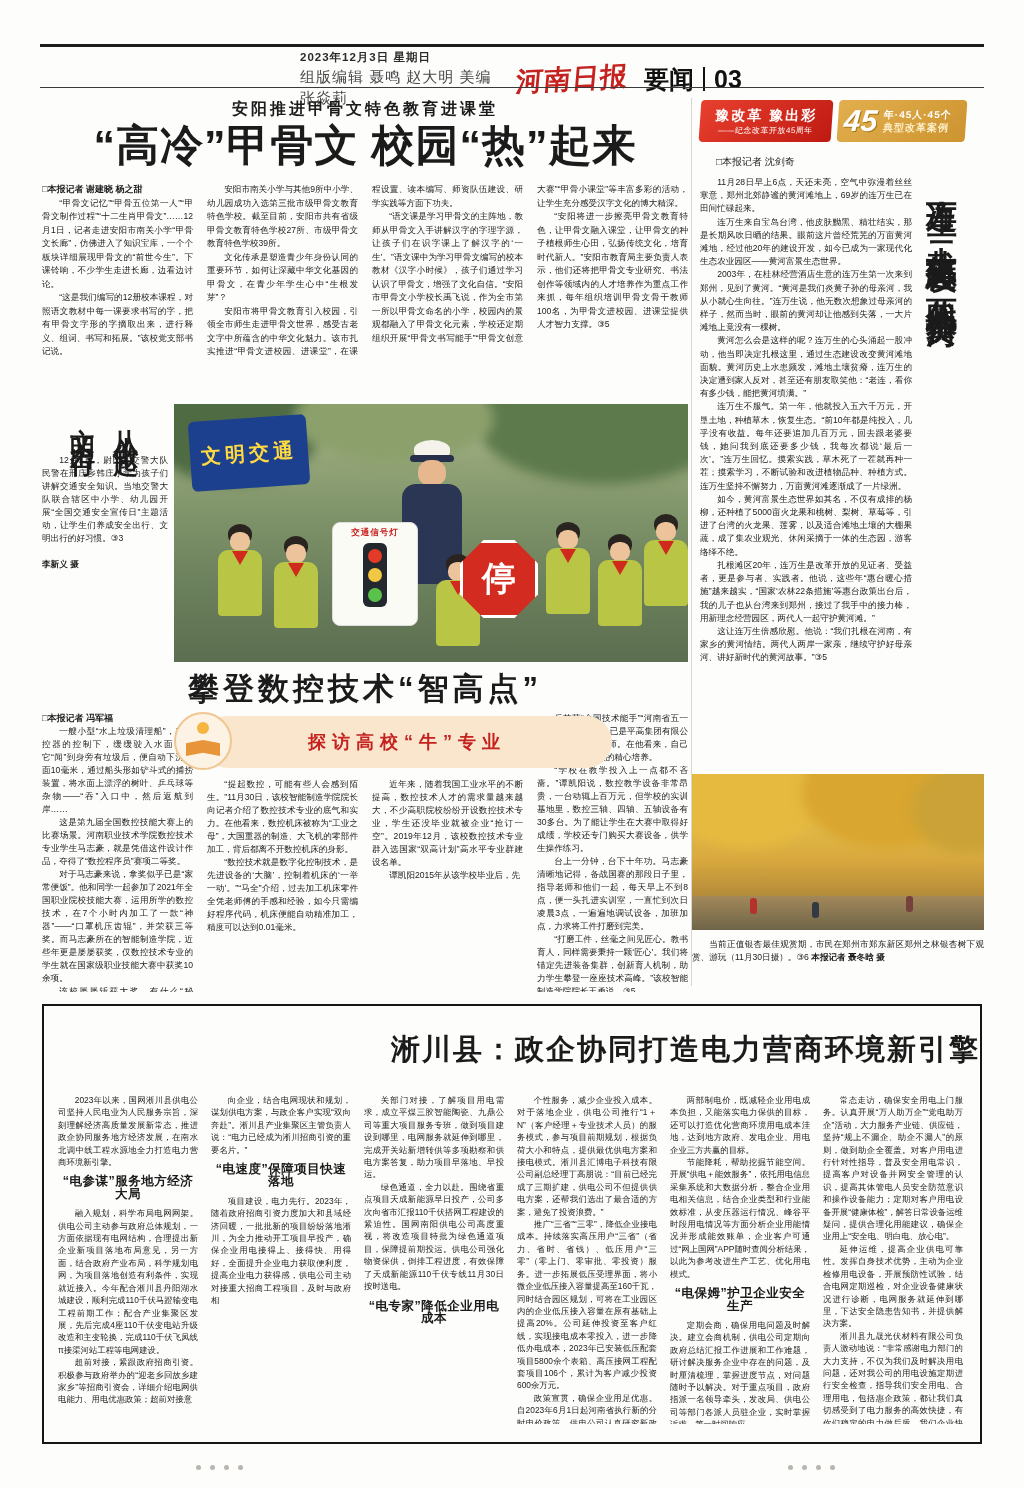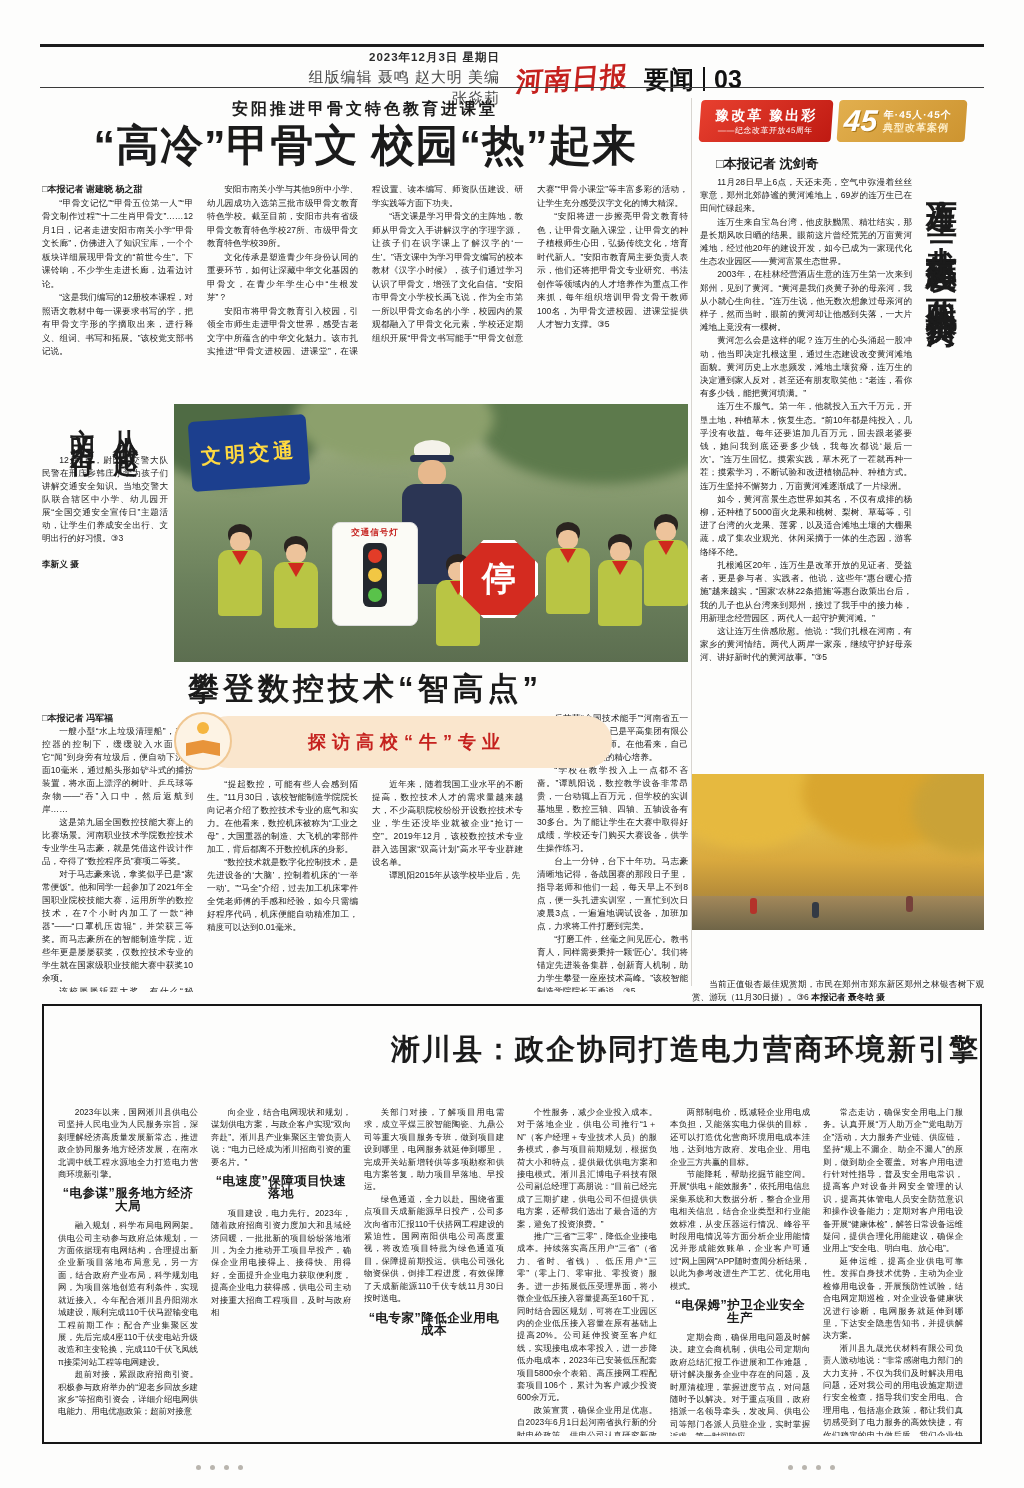--- a/index.html
+++ b/index.html
@@ -2,21 +2,21 @@
 <html><head>
 <meta charset="utf-8">
 <style>
   html,body{margin:0;padding:0;background:#e9e7e3;}
   .page{position:relative;width:1024px;height:1488px;background:#fdfdfc;overflow:hidden;
         font-family:"Liberation Sans","DejaVu Sans",sans-serif;color:#1b1b1b;}
   
   .rule-top{position:absolute;left:40px;right:40px;top:44px;height:3px;background:#1c1c1c;}
   .rule-sub{position:absolute;left:40px;right:40px;top:87px;height:1px;background:#3a3a3a;}
   .hdr{position:absolute;left:300px;top:49px;width:460px;display:flex;align-items:center;gap:16px;}
-  .hdr-date{width:200px;text-align:right;line-height:1.45;}
+  .hdr-date{width:200px;line-height:1.45;}
   .hdr-date .d1{font-size:11.5px;font-weight:bold;color:#2b2b2b;letter-spacing:1px;}
   .hdr-date .d2{font-size:15px;color:#4a4a4a;letter-spacing:1px;}
   .masthead{font-size:27px;font-weight:900;color:#c5211e;transform:rotate(-3deg) skewX(-8deg);
             letter-spacing:1px;white-space:nowrap;}
   .hdr-sec{display:flex;align-items:center;gap:9px;font-weight:900;font-size:25px;color:#111;}
   .hdr-sec .bar{width:2px;height:24px;background:#111;}
   
   .body-txt p{margin:0;text-indent:2em;text-align:justify;}
   .byline{font-weight:bold;font-size:9px;margin:0 0 10px 0;}
   .colhead{text-indent:0 !important;text-align:center !important;font-weight:900;font-size:12.5px;
@@ -83,39 +83,39 @@
              display:flex;flex-direction:column;justify-content:center;transform:skewX(-4deg);}
   .badge-red .r1{font-size:14px;font-weight:900;letter-spacing:2px;}
   .badge-red .r2{font-size:8px;letter-spacing:0.5px;}
   .badge-gold{position:absolute;left:838px;top:100px;width:128px;height:42px;border-radius:4px;
               background:linear-gradient(135deg,#e2af4e,#cd9430);display:flex;align-items:center;transform:skewX(-4deg);}
   .badge-gold .num{font-size:30px;font-weight:900;color:#fff;font-style:italic;margin-left:6px;
                    text-shadow:1px 1px 0 #a87718;}
   .badge-gold .txt{margin-left:6px;color:#fff;font-weight:bold;line-height:1.35;}
   .badge-gold .g1{font-size:10px;letter-spacing:1px;}
   .badge-gold .g2{font-size:10px;letter-spacing:1px;color:#fdeec9;}
-  .a3-byline{position:absolute;left:700px;top:155px;font-size:13px;font-weight:bold;padding-left:16px;}
+  .a3-byline{position:absolute;left:700px;top:155px;font-size:10px;font-weight:normal;padding-left:16px;}
   .a3-body{position:absolute;left:700px;top:176px;width:212px;height:578px;overflow:hidden;
            font-size:8.6px;line-height:13.2px;}
   .a3-vhead{position:absolute;left:920px;top:176px;height:578px;writing-mode:vertical-rl;
             font-size:31px;font-weight:900;letter-spacing:3px;font-family:"Liberation Serif","DejaVu Serif",serif;}
   
   .photo2{position:absolute;left:692px;top:774px;width:292px;height:156px;overflow:hidden;
           background:linear-gradient(180deg,#caa93f 0%,#e3bc4a 30%,#d9a93e 55%,#b98f3a 75%,#8a7a4a 100%);}
   .photo2 .ground{position:absolute;left:0;bottom:0;width:100%;height:34px;
                   background:linear-gradient(180deg,#a3885a,#6f6548);}
   .fig{position:absolute;width:7px;height:16px;border-radius:3px;}
   .p2cap{position:absolute;left:692px;top:938px;width:292px;font-size:8.6px;line-height:13px;
-         text-align:justify;text-indent:2em;margin-top:40px;}
+         text-align:justify;text-indent:2em;}
   .p2cap b{font-weight:bold;}
   
   .bbox{position:absolute;left:42px;top:1004px;width:940px;height:440px;border:2px solid #161616;box-sizing:border-box;}
   .b-headline{position:absolute;left:0;top:24px;width:100%;text-align:right;font-size:29px;font-weight:900;
               letter-spacing:2px;font-family:"Liberation Serif","DejaVu Serif",serif;}
-  .b-cols{position:absolute;left:14px;top:88px;width:908px;height:330px;display:flex;gap:13px;overflow:hidden;margin-top:12px;}
+  .b-cols{position:absolute;left:14px;top:88px;width:908px;height:330px;display:flex;gap:13px;overflow:hidden;}
   .b-cols .col{width:140px;font-size:8.4px;line-height:12.4px;overflow:hidden;}
   
   .dots{position:absolute;bottom:18px;display:flex;gap:9px;}
   .dots i{width:5px;height:5px;border-radius:50%;background:#b9b5ae;display:block;}
   .dots.left{left:196px;} .dots.right{left:788px;}
 </style>
 </head>
 <body>
 
 <div class="page">

